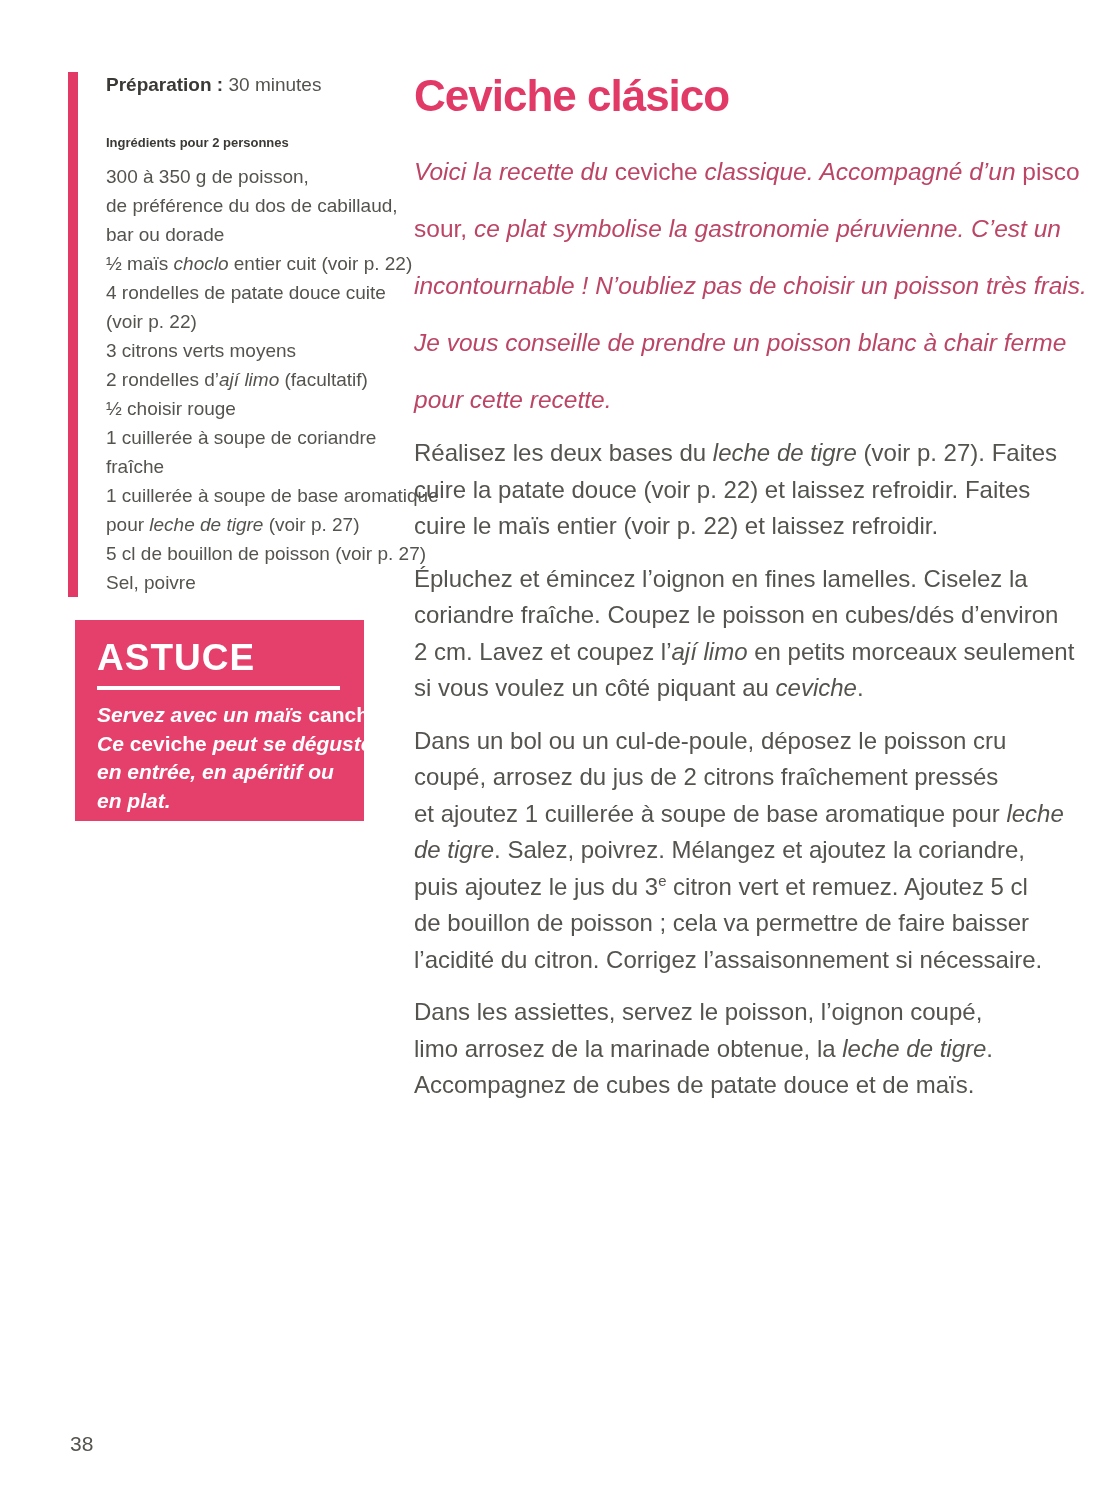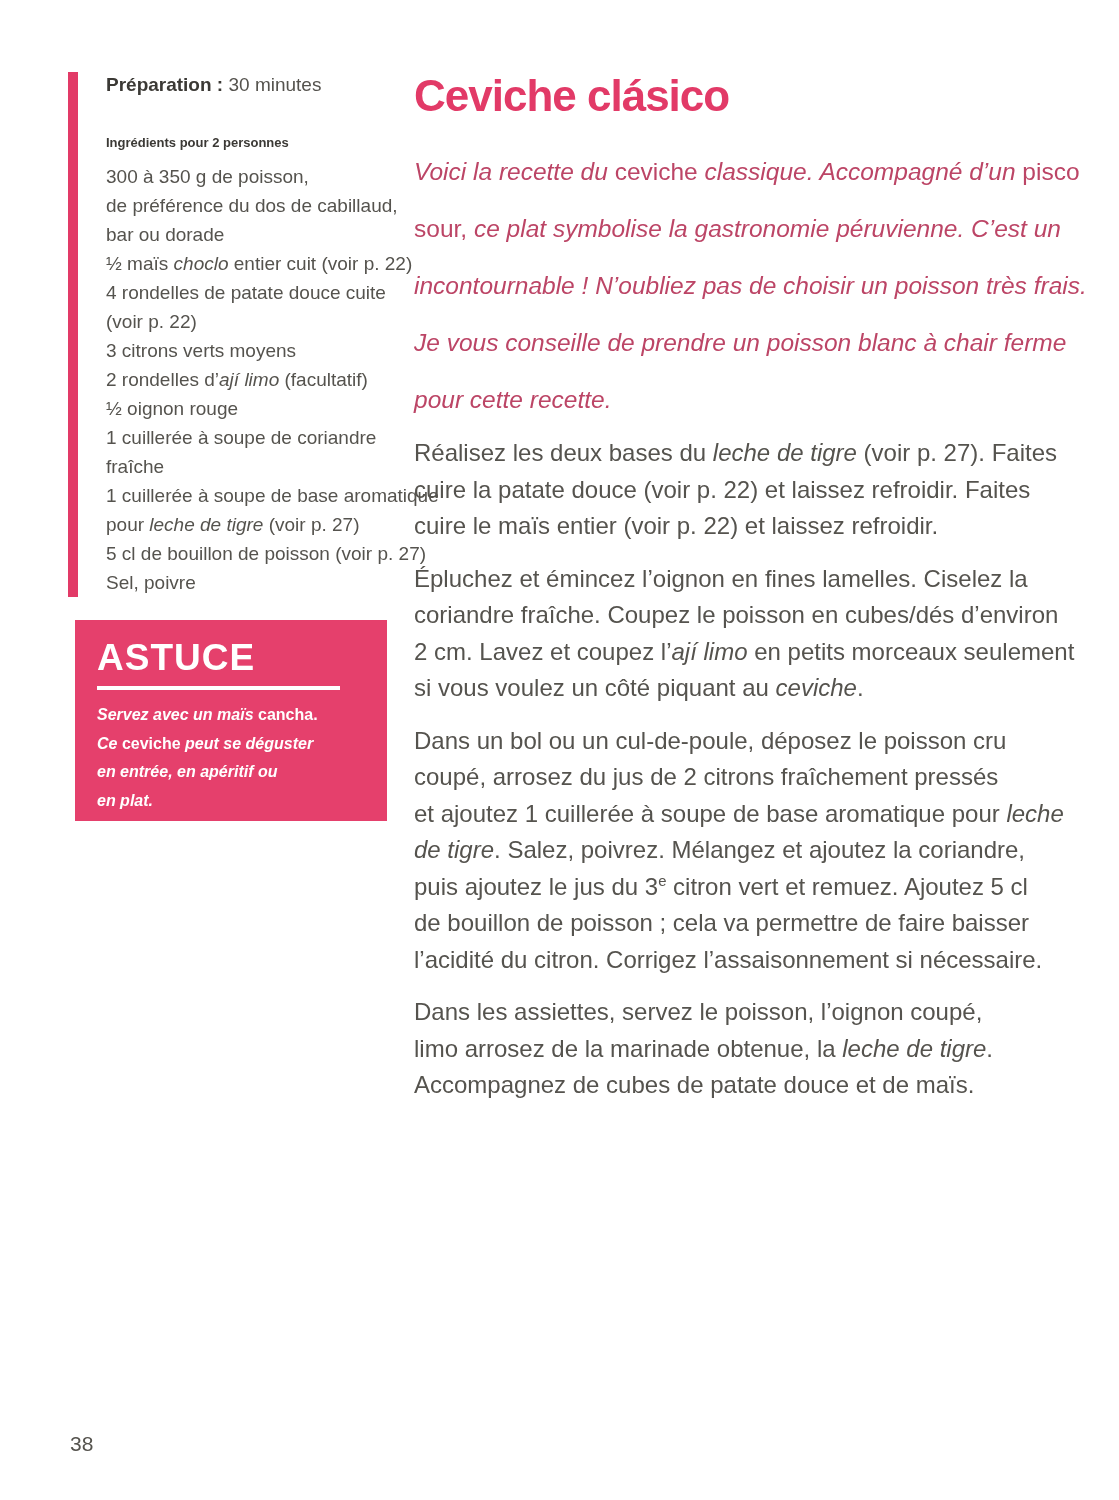--- a/index.html
+++ b/index.html
@@ -25,27 +25,27 @@
     position:absolute;left:68px;top:72px;width:312px;
     border-left:10px solid var(--pink);
     padding-left:28px;color:var(--body);
   }
   .prep{font-size:19px;line-height:26px;margin-bottom:32px;}
   .ing-title{font-size:13px;line-height:26px;font-weight:bold;color:var(--dark);margin-bottom:6px;}
   .ing-lines .tline{font-size:19px;line-height:29px;white-space:nowrap;}
 
   
   .astuce{
-    position:absolute;left:75px;top:620px;width:312px;height:201px;
+    position:absolute;left:75px;top:620px;width:289px;height:201px;
     background:var(--pink-box);color:#ffffff;padding:16px 22px 0 22px;
   }
   .astuce-title{font-size:37px;font-weight:bold;letter-spacing:1px;line-height:44px;}
   .astuce-rule{height:4px;background:#ffffff;width:243px;margin:6px 0 11px 0;}
   .astuce-body .tline{
-    font-size:16px;line-height:28.5px;font-weight:bold;font-style:italic;white-space:nowrap;
+    font-size:21px;line-height:28.5px;font-weight:bold;font-style:italic;white-space:nowrap;
   }
 
   
   .main{position:absolute;left:414px;top:58px;width:660px;}
   .title{
     margin:0 0 14px 0;font-size:44px;line-height:76px;font-weight:bold;
     color:var(--pink);letter-spacing:-1px;
   }
   .intro .tline{
     font-size:24.5px;line-height:38px;font-style:italic;color:var(--intro);
@@ -67,21 +67,21 @@
   <div class="ing-title">Ingrédients pour 2 personnes</div>
   <div class="ing-lines">
       <div class="tline"><span>300 à 350 g de poisson,</span></div>
       <div class="tline"><span>de préférence du dos de cabillaud,</span></div>
       <div class="tline"><span>bar ou dorade</span></div>
       <div class="tline"><span>½ maïs </span><span class="it">choclo</span><span> entier cuit (voir p. 22)</span></div>
       <div class="tline"><span>4 rondelles de patate douce cuite</span></div>
       <div class="tline"><span>(voir p. 22)</span></div>
       <div class="tline"><span>3 citrons verts moyens</span></div>
       <div class="tline"><span>2 rondelles d’</span><span class="it">ají limo</span><span> (facultatif)</span></div>
-      <div class="tline"><span>½ oignon rouge</span></div>
+      <div class="tline"><span>½ choisir rouge</span></div>
       <div class="tline"><span>1 cuillerée à soupe de coriandre</span></div>
       <div class="tline"><span>fraîche</span></div>
       <div class="tline"><span>1 cuillerée à soupe de base aromatique</span></div>
       <div class="tline"><span>pour </span><span class="it">leche de tigre</span><span> (voir p. 27)</span></div>
       <div class="tline"><span>5 cl de bouillon de poisson (voir p. 27)</span></div>
       <div class="tline"><span>Sel, poivre</span></div>
     </div>
 </div>
 
 <div class="astuce">

